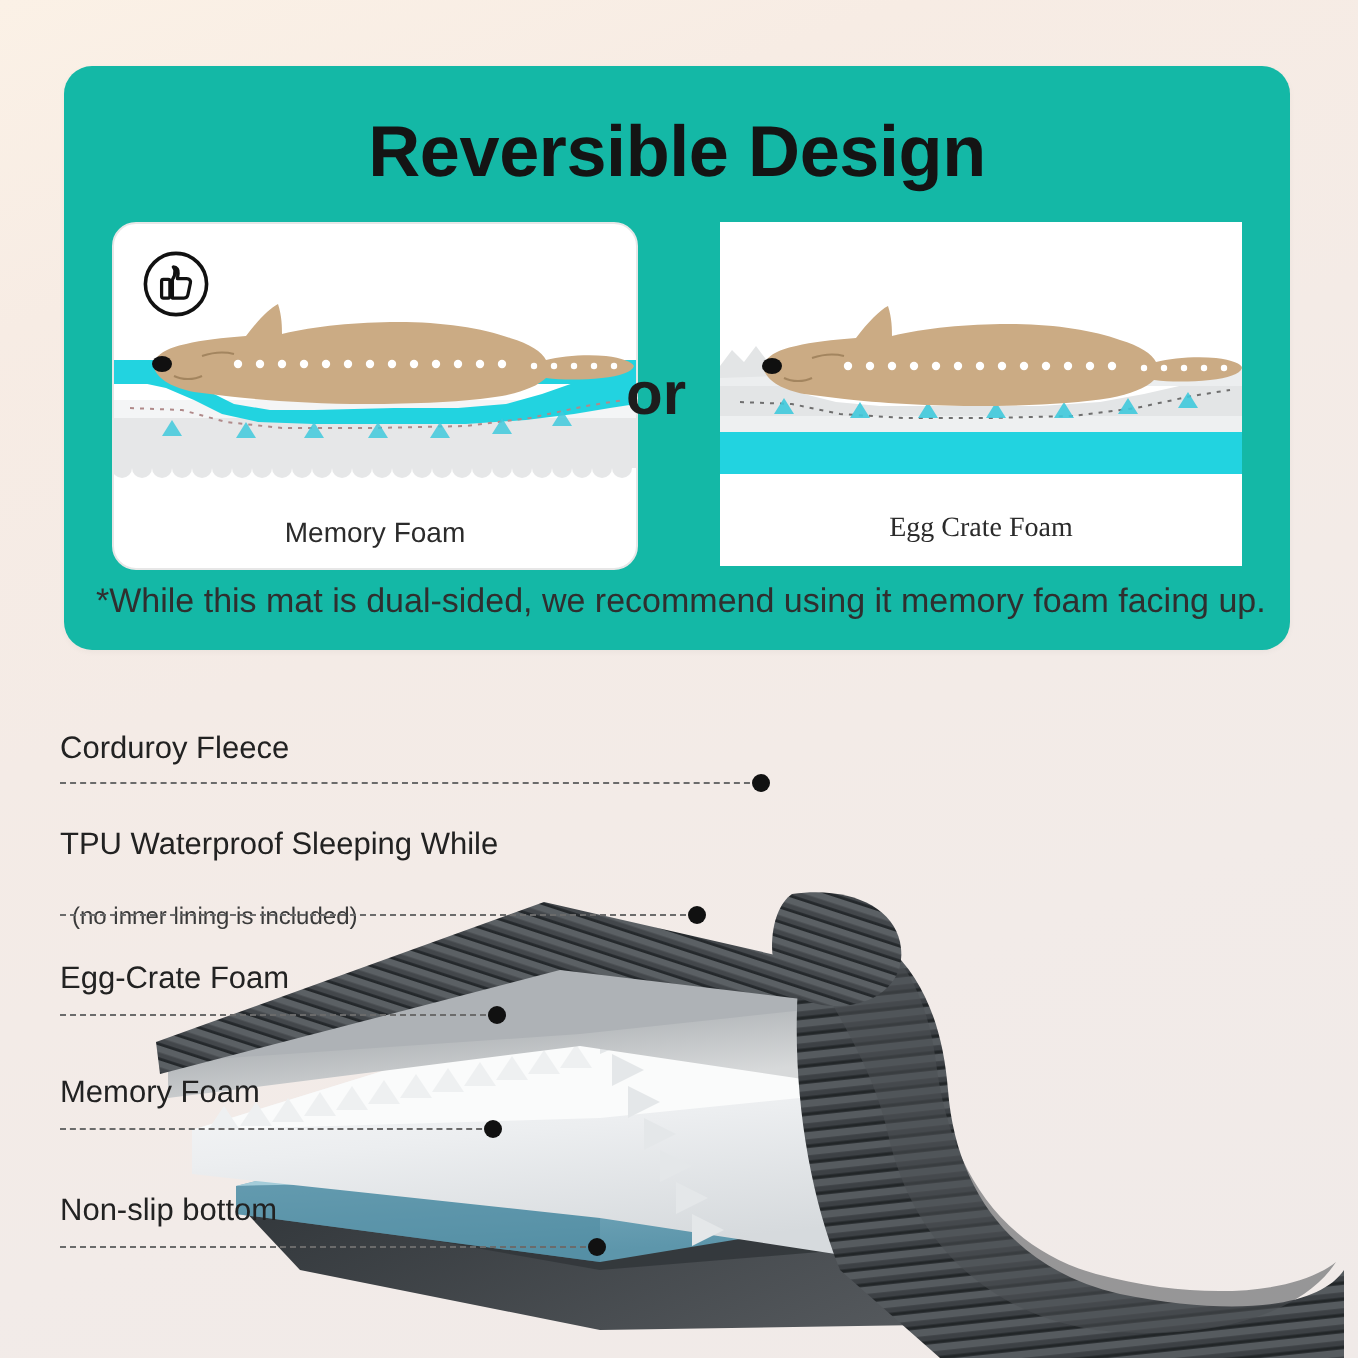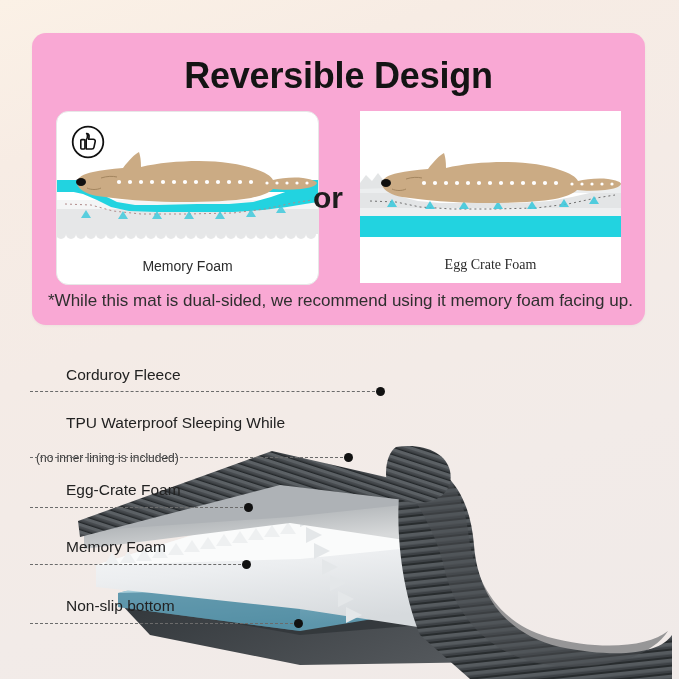--- a/index.html
+++ b/index.html
@@ -15,21 +15,21 @@
     position: relative;
   }
 
   
   .top-card {
     position: absolute;
     left: 32px;
     top: 33px;
     width: 613px;
     height: 292px;
-    background: #f9a8d4;
+    background: #14b8a6;
     border-radius: 14px;
     box-shadow: 0 1px 3px rgba(0,0,0,0.04);
   }
   .card-title {
     position: absolute;
     top: 22px;
     left: 0;
     width: 100%;
     text-align: center;
     font-size: 36px;
@@ -117,21 +117,20 @@
   }
   .callout {
     position: absolute;
     left: 30px;
   }
   .callout-label {
     font-size: 15.5px;
     color: #222222;
     white-space: nowrap;
     line-height: 1.25;
-    margin-left: 36px;
   }
   .callout-sub {
     font-size: 12px;
     color: #3a3a3a;
     white-space: nowrap;
     padding-left: 6px;
     margin-top: 19px;
   }
   .leader {
     position: absolute;

